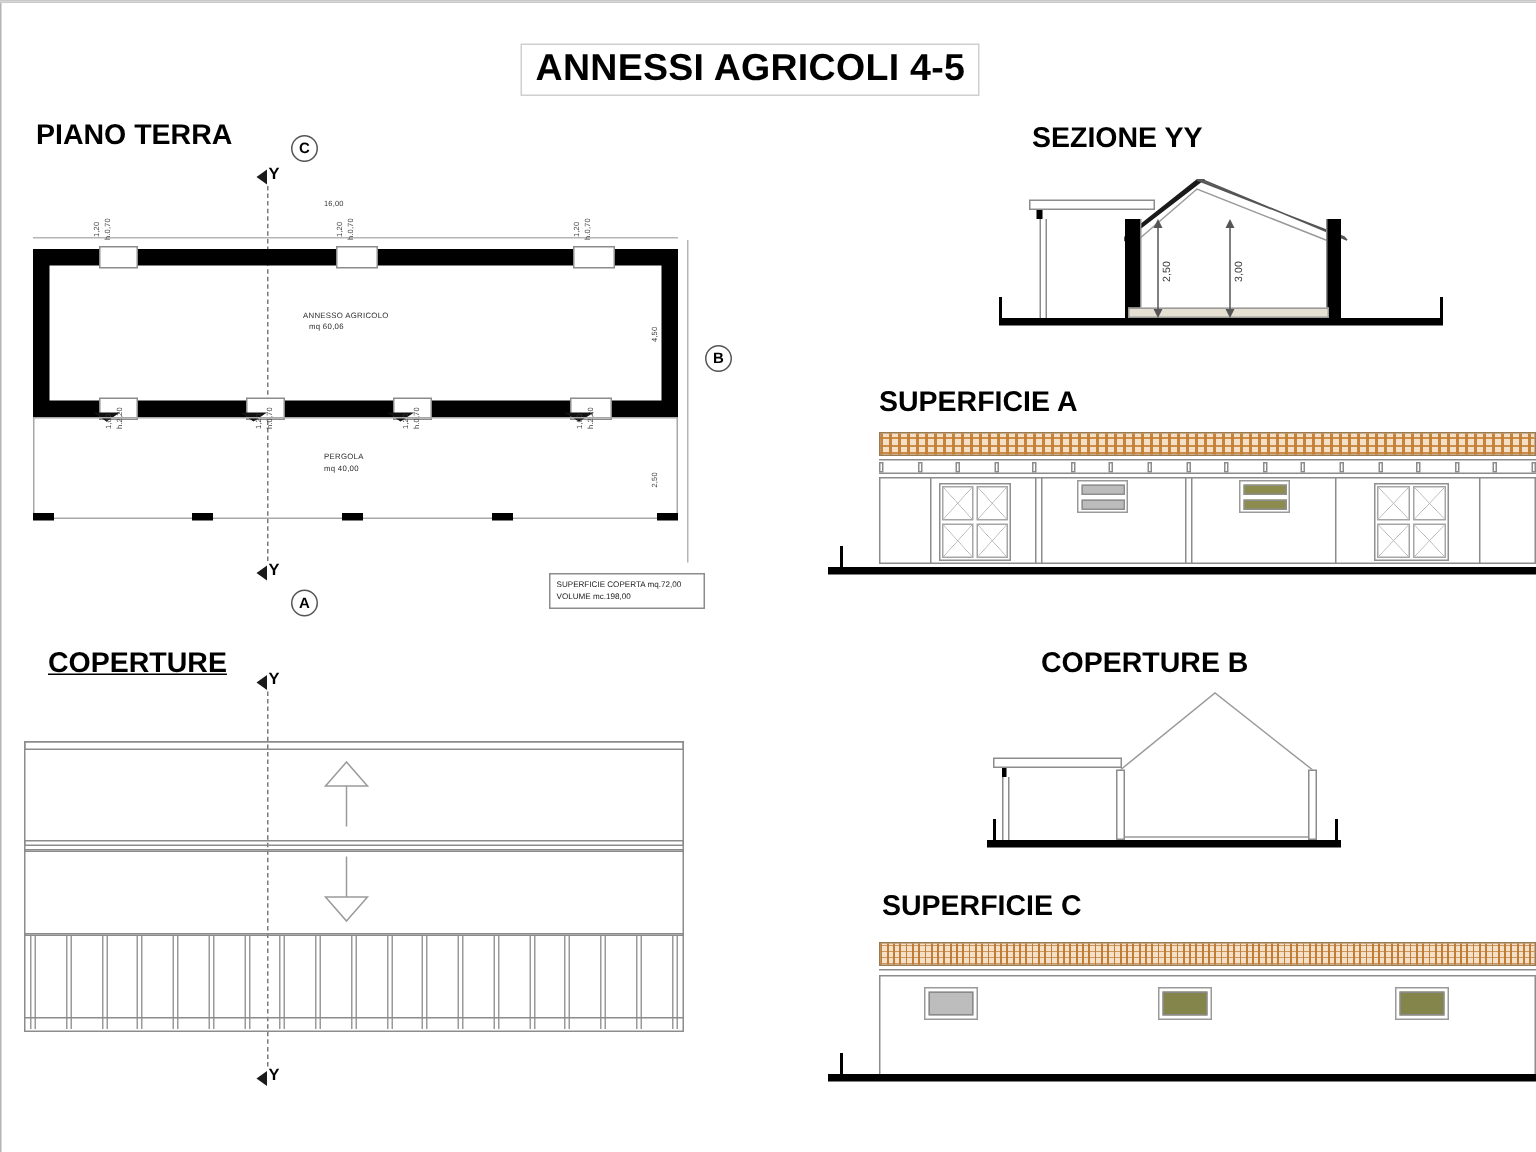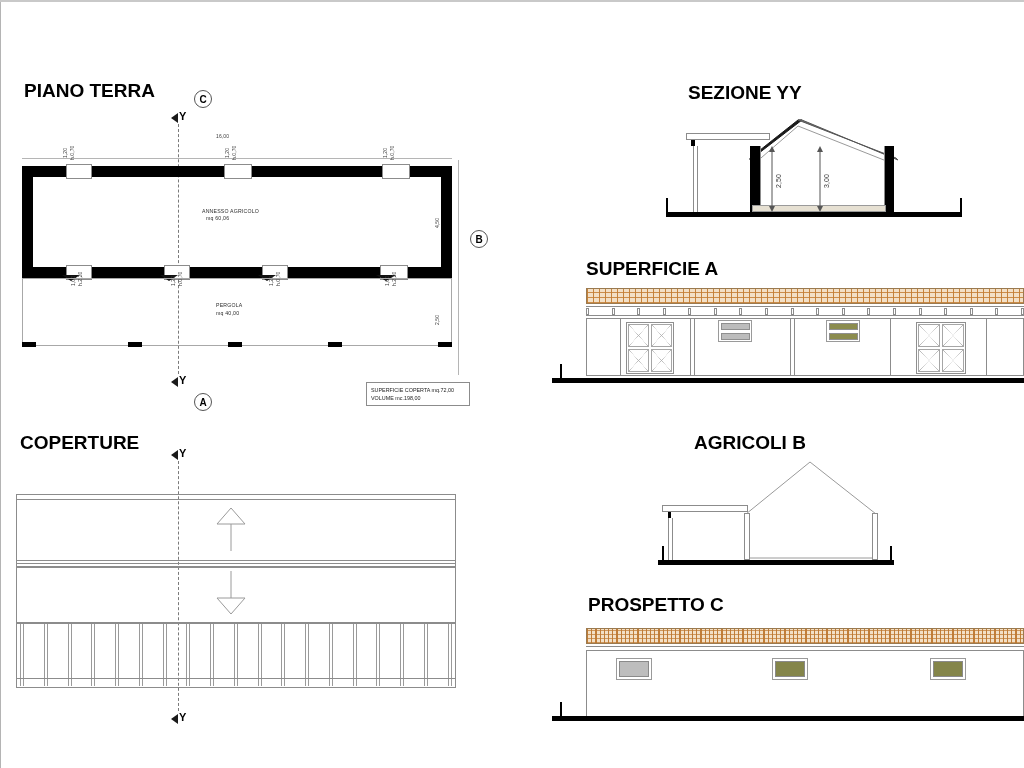--- a/index.html
+++ b/index.html
@@ -118,20 +118,21 @@
 </style>
 </head>
 <body>
 
 <div class="sheet">
 
   <div class="edge-t"></div>
   <div class="edge-b"></div>
   <div class="v-div"></div>
 
+  <div class="big-title sheet-title">ANNESSI AGRICOLI 4-5</div>
 
   <div class="sec-title" style="left:24px;top:80px;">PIANO TERRA</div>
 
   <div class="bubble" style="left:194px;top:90px;">C</div>
 
   <div class="ytri" style="left:171px;top:113px;"></div>
   <div class="ymark" style="left:179px;top:110px;">Y</div>
   <div class="dashdot" style="left:178px;top:124px;height:250px;"></div>
   <div class="ytri" style="left:171px;top:377px;"></div>
   <div class="ymark" style="left:179px;top:374px;">Y</div>
@@ -208,21 +209,21 @@
 
   <div class="vl" style="left:458px;top:160px;height:215px;background:#b5b5b5;"></div>
   <div class="dim dimv" style="left:434px;top:228px;">4,50</div>
   <div class="dim dimv" style="left:434px;top:325px;">2,50</div>
 
   <div class="infobox" style="left:366px;top:382px;width:104px;">
     <div>SUPERFICIE  COPERTA  mq.72,00</div>
     <div>VOLUME   mc.198,00</div>
   </div>
 
-  <div class="sec-title" style="left:20px;top:432px;">COPERTURE</div>
+  <div class="sec-title" style="left:32px;top:432px;text-decoration:underline;">COPERTURE</div>
 
   <div class="ytri" style="left:171px;top:450px;"></div>
   <div class="ymark" style="left:179px;top:447px;">Y</div>
   <div class="dashdot" style="left:178px;top:461px;height:250px;"></div>
   <div class="ytri" style="left:171px;top:714px;"></div>
   <div class="ymark" style="left:179px;top:711px;">Y</div>
 
   <div class="box" style="left:16px;top:494px;width:440px;height:6px;"></div>
   <div class="box" style="left:16px;top:494px;width:440px;height:70px;"></div>
   <div class="box" style="left:16px;top:560px;width:440px;height:8px;"></div>
@@ -356,40 +357,40 @@
   </div>
 
   <div class="win" style="left:826px;top:320px;width:34px;height:22px;">
     <div class="slat olive" style="height:7px;margin-bottom:3px;"></div>
     <div class="slat olive" style="height:7px;"></div>
   </div>
 
   <div class="ground" style="left:552px;top:378px;width:472px;"></div>
   <div class="gtick" style="left:560px;top:364px;height:14px;"></div>
 
-  <div class="sec-title" style="left:694px;top:432px;">AGRICOLI B</div>
+  <div class="sec-title" style="left:694px;top:432px;">COPERTURE B</div>
 
   <svg style="position:absolute;left:746px;top:458px;" width="150" height="102">
     <polyline points="2,56 2,100 128,100 128,56" fill="#fff" stroke="#9a9a9a" stroke-width="1"></polyline>
     <polyline points="0,56 64,4 130,56" fill="#fff" stroke="#9a9a9a" stroke-width="1"></polyline>
   </svg>
   <div class="box" style="left:744px;top:513px;width:6px;height:47px;background:#fff;"></div>
   <div class="box" style="left:872px;top:513px;width:6px;height:47px;background:#fff;"></div>
 
   <div class="box" style="left:662px;top:505px;width:86px;height:7px;background:#fff;"></div>
   <div class="blk" style="left:668px;top:512px;width:3px;height:6px;"></div>
   <div class="vl" style="left:668px;top:518px;height:42px;"></div>
   <div class="vl" style="left:672px;top:518px;height:42px;"></div>
   <div class="hl" style="left:668px;top:560px;width:80px;"></div>
 
   <div class="ground" style="left:658px;top:560px;width:236px;"></div>
   <div class="gtick" style="left:662px;top:546px;height:14px;"></div>
   <div class="gtick" style="left:890px;top:546px;height:14px;"></div>
 
-  <div class="sec-title" style="left:588px;top:594px;">PROSPETTO C</div>
+  <div class="sec-title" style="left:588px;top:594px;">SUPERFICIE C</div>
 
   <div class="tileband fine" style="left:586px;top:628px;width:438px;height:16px;"></div>
   <div class="hl" style="left:586px;top:646px;width:438px;"></div>
   <div class="wall" style="left:586px;top:650px;width:438px;height:68px;"></div>
 
   <div class="winbox" style="left:616px;top:658px;width:36px;height:22px;">
     <div class="winfill gray"></div>
   </div>
   <div class="winbox" style="left:772px;top:658px;width:36px;height:22px;">
     <div class="winfill olive"></div>

